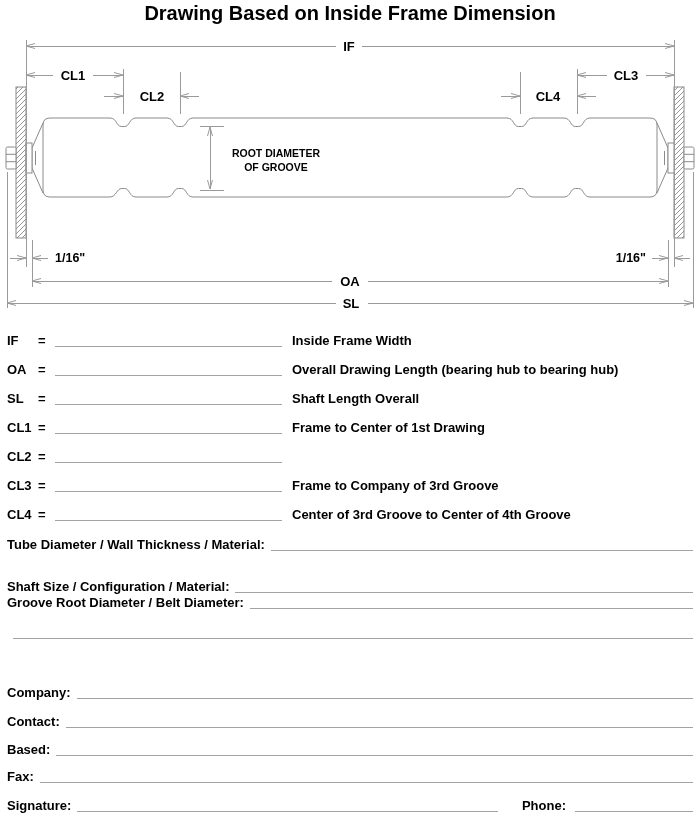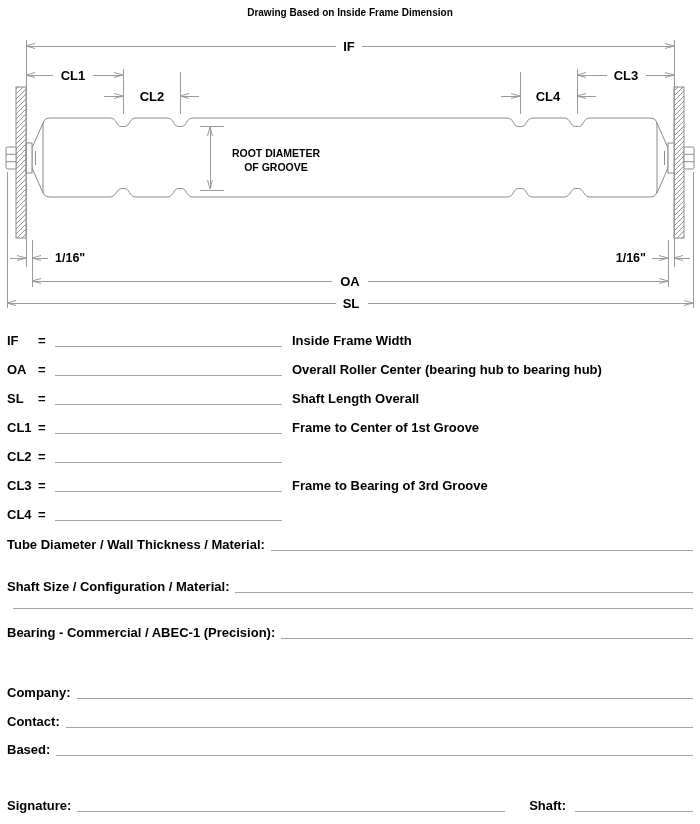--- a/index.html
+++ b/index.html
@@ -2,21 +2,21 @@
 <html><head>
 <meta charset="utf-8">
 <style>
   html,body{margin:0;padding:0;background:#fff;}
   .page{
     position:relative;width:700px;height:824px;background:#ffffff;overflow:hidden;
     font-family:"Liberation Sans","DejaVu Sans",sans-serif;font-weight:bold;color:#000;
   }
   .title{
     position:absolute;top:4px;left:0;width:700px;text-align:center;
-    font-size:10px;line-height:18px;font-weight:bold;
+    font-size:20px;line-height:18px;font-weight:bold;
   }
   .diagram-svg{position:absolute;top:0;left:0;}
   .dimtext{font-family:"Liberation Sans","DejaVu Sans",sans-serif;font-weight:bold;fill:#000;}
 
   .row{position:absolute;left:0;width:700px;height:18px;padding:0 7px;box-sizing:border-box;
        display:flex;align-items:flex-start;font-size:13px;line-height:18px;}
   .blank{height:14px;border-bottom:1px solid #a3a3a3;}
   .dim-label{width:31px;flex:none;}
   .dim-eq{width:17px;flex:none;}
   .dim-blank{width:227px;flex:none;}
@@ -163,80 +163,85 @@
   <div class="row" style="top:332px">
     <span class="dim-label">IF</span>
     <span class="dim-eq">=</span>
     <span class="blank dim-blank"></span>
     <span class="dim-desc">Inside Frame Width</span>
   </div>
   <div class="row" style="top:361px">
     <span class="dim-label">OA</span>
     <span class="dim-eq">=</span>
     <span class="blank dim-blank"></span>
-    <span class="dim-desc">Overall Roller Center (bearing hub to bearing hub)</span>
+    <span class="dim-desc">Overall Drawing Length (bearing hub to bearing hub)</span>
   </div>
   <div class="row" style="top:390px">
     <span class="dim-label">SL</span>
     <span class="dim-eq">=</span>
     <span class="blank dim-blank"></span>
     <span class="dim-desc">Shaft Length Overall</span>
   </div>
   <div class="row" style="top:419px">
     <span class="dim-label">CL1</span>
     <span class="dim-eq">=</span>
     <span class="blank dim-blank"></span>
-    <span class="dim-desc">Frame to Center of 1st Groove</span>
+    <span class="dim-desc">Frame to Center of 1st Drawing</span>
   </div>
   <div class="row" style="top:448px">
     <span class="dim-label">CL2</span>
     <span class="dim-eq">=</span>
     <span class="blank dim-blank"></span>
   </div>
   <div class="row" style="top:477px">
     <span class="dim-label">CL3</span>
     <span class="dim-eq">=</span>
     <span class="blank dim-blank"></span>
-    <span class="dim-desc">Frame to Bearing of 3rd Groove</span>
+    <span class="dim-desc">Frame to Company of 3rd Groove</span>
   </div>
   <div class="row" style="top:506px">
     <span class="dim-label">CL4</span>
     <span class="dim-eq">=</span>
     <span class="blank dim-blank"></span>
+    <span class="dim-desc">Center of 3rd Groove to Center of 4th Groove</span>
   </div>
 
   <div class="row" style="top:536px">
     <span class="lbl">Tube Diameter / Wall Thickness / Material:</span>
     <span class="blank grow"></span>
   </div>
   <div class="row" style="top:578px">
     <span class="lbl">Shaft Size / Configuration / Material:</span>
     <span class="blank grow"></span>
   </div>
   <div class="row" style="top:594px">
+    <span class="lbl">Groove Root Diameter / Belt Diameter:</span>
     <span class="blank grow"></span>
   </div>
   <div class="row" style="top:624px">
-    <span class="lbl">Bearing - Commercial / ABEC-1 (Precision):</span>
     <span class="blank grow"></span>
   </div>
 
   <div class="row" style="top:684px">
     <span class="lbl">Company:</span>
     <span class="blank grow"></span>
   </div>
   <div class="row" style="top:713px">
     <span class="lbl">Contact:</span>
     <span class="blank grow"></span>
   </div>
   <div class="row" style="top:741px">
     <span class="lbl">Based:</span>
+    <span class="blank grow"></span>
+  </div>
+  <div class="row" style="top:768px">
+    <span class="lbl">Fax:</span>
     <span class="blank grow"></span>
   </div>
 
   <div class="row" style="top:797px">
     <span class="lbl">Signature:</span>
     <span class="blank sig-blank"></span>
-    <span class="lbl">Shaft:</span>
+    <span class="lbl">Phone:</span>
     <span class="blank date-blank"></span>
   </div>
 
 </div>
 
 </body></html>

